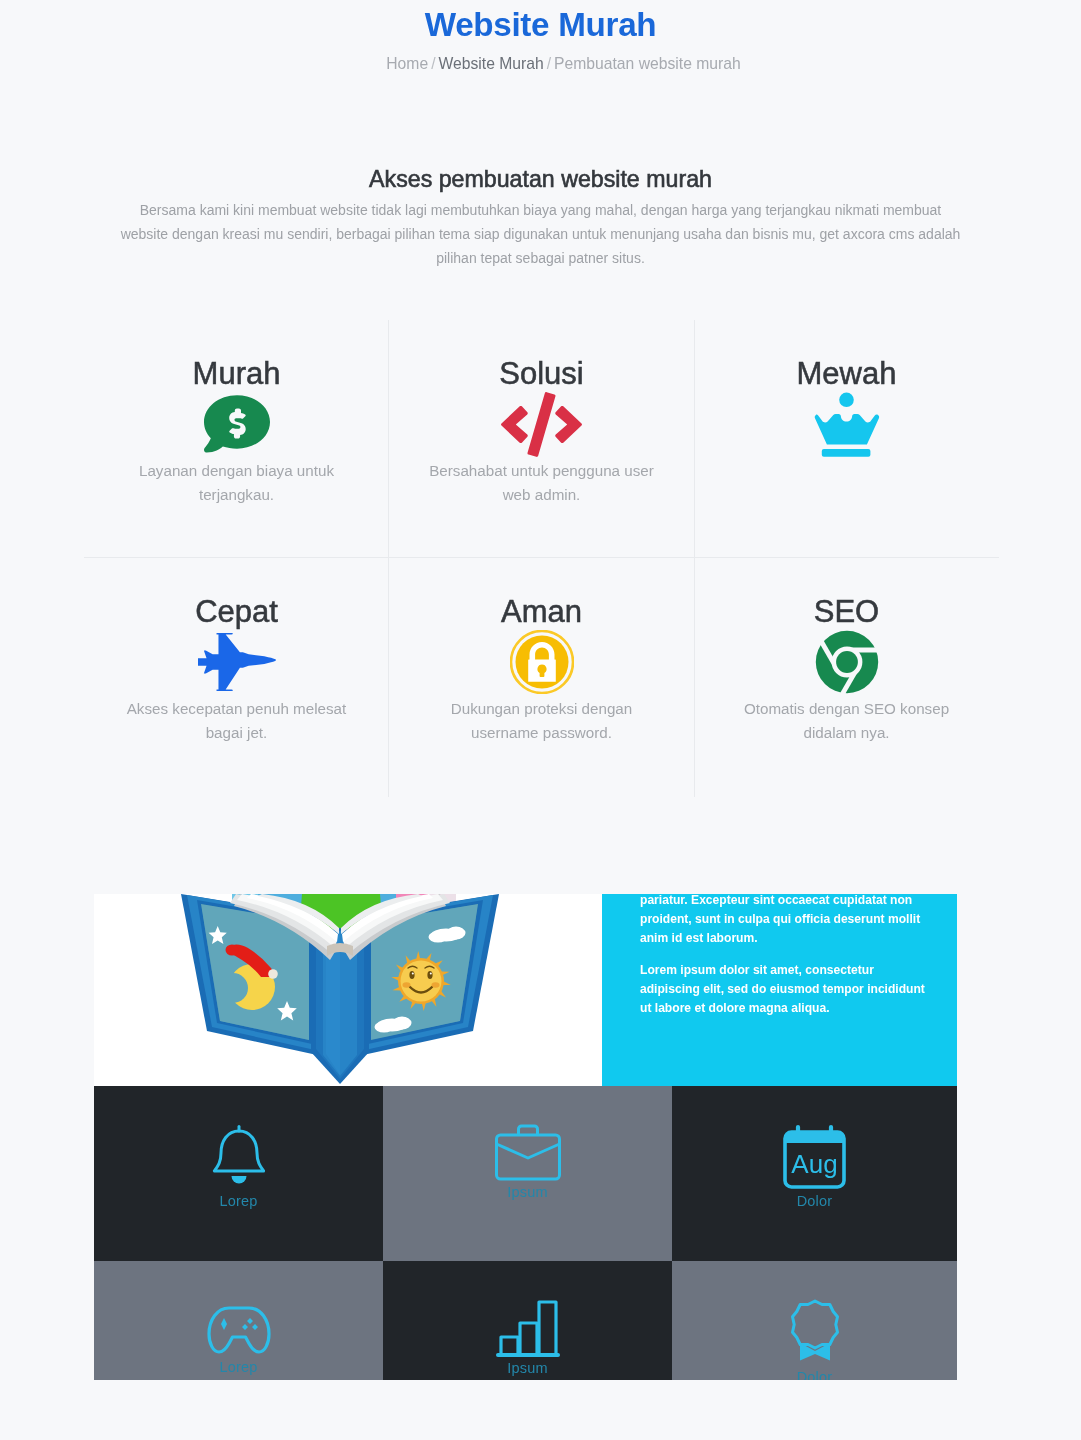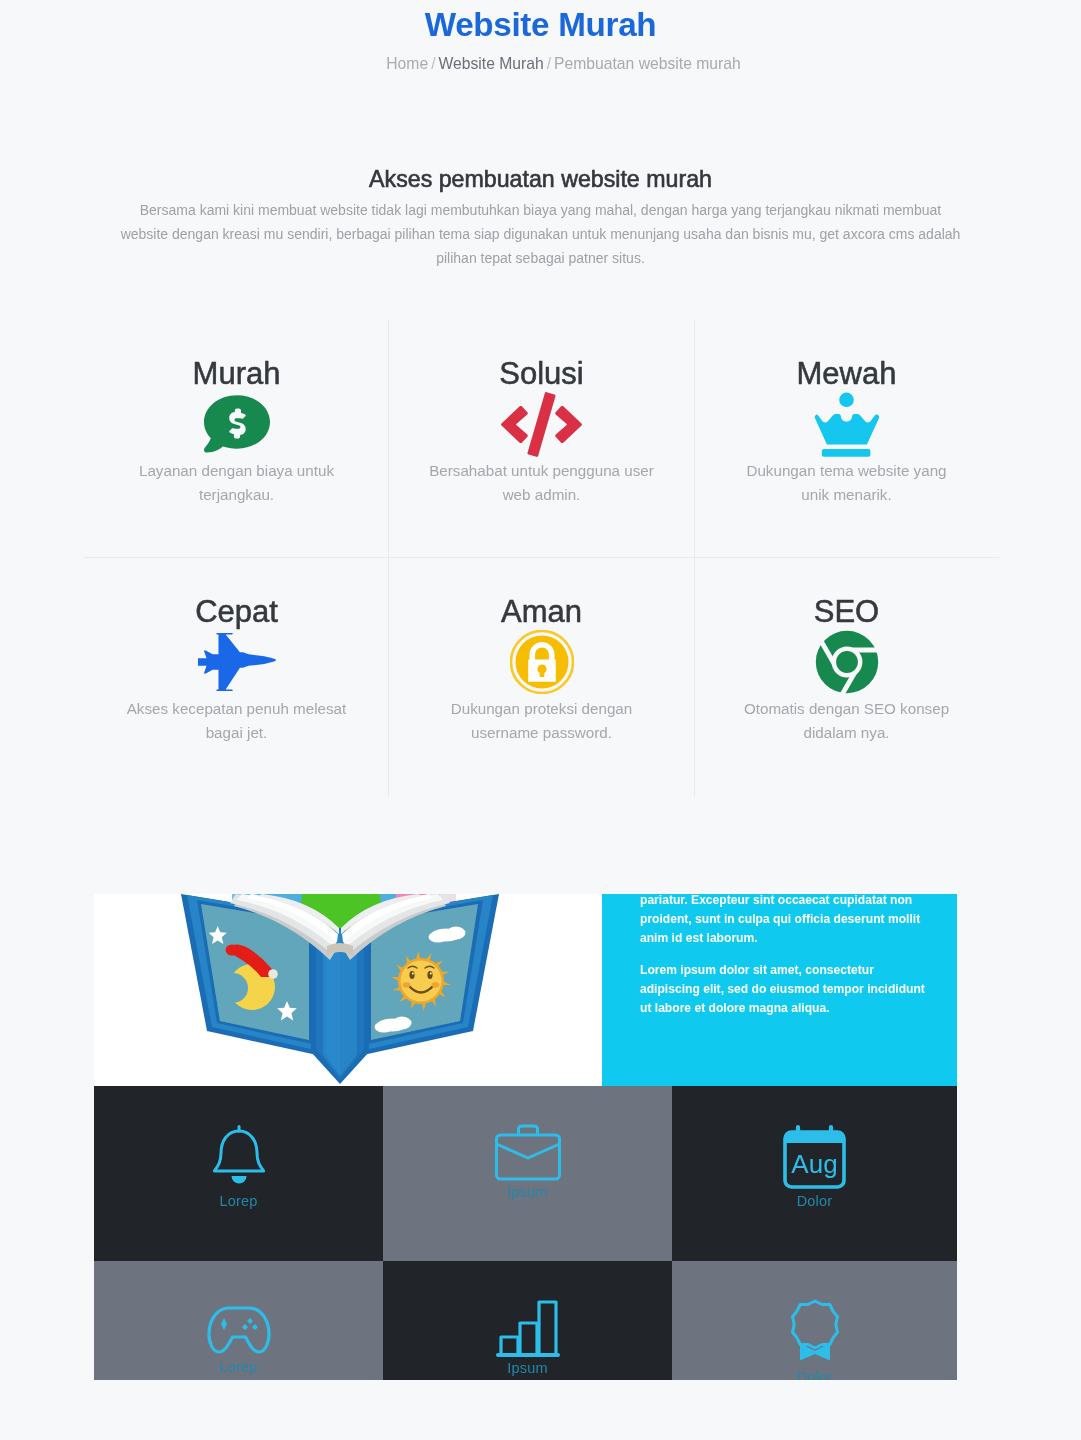--- a/index.html
+++ b/index.html
@@ -108,21 +108,20 @@
   </div>
   <div class="feature" style="left:610px;top:41px">
     <h3>Mewah</h3>
     <div class="icon">
         <svg width="66" height="66" viewBox="0 0 66 66">
           <circle cx="32.5" cy="8.8" r="7.3" fill="#15c6ee"></circle>
           <path fill="#15c6ee" d="M1.9 23.9 C0.7 24.7 0.4 26.2 1.1 27.4 L12.9 53.6 L52.9 53.6 L64.8 27.4 C65.5 26.2 65.2 24.7 64 23.9 C62.9 23.2 61.5 23.5 60.8 24.6 L56.7 30.1 C55.4 31.9 52.8 32 51.4 30.4 L45.7 24 C45.1 23.3 44.2 22.9 43.3 22.9 L40.4 22.9 C39.1 22.9 38.1 23.9 38.1 25.2 C38.1 28.1 35.6 30.5 32.5 30.5 C29.4 30.5 26.9 28.1 26.9 25.2 C26.9 23.9 25.9 22.9 24.6 22.9 L21.7 22.9 C20.8 22.9 19.9 23.3 19.3 24 L13.6 30.4 C12.2 32 9.6 31.9 8.3 30.1 L4.2 24.6 C3.5 23.5 2.1 23.2 1.9 23.9 Z"></path>
           <rect x="7.8" y="58" width="48.6" height="7.8" rx="2" fill="#15c6ee"></rect>
         </svg>
       </div>
-    <p>Dukungan tema website yang unik menarik.</p>
   </div>
   <div class="feature" style="left:0px;top:279px">
     <h3>Cepat</h3>
     <div class="icon">
         <svg width="78" height="58" viewBox="0 16 640 480" preserveAspectRatio="none">
           <path fill="#1a67e8" d="M544 208l-128-16-48-16h-24L227.158 28h39.509C278.333 28 288 25.375 288 22s-9.667-6-21.333-6H152v12h16v164h-48l-55.791-32H48l22.085 64H0v64h70.085L48 352h16.209L120 320h48v164h-16v12h114.667C278.333 496 288 493.375 288 490s-9.667-6-21.333-6h-39.509L344 304h24l48-16 128-16c96-21.333 96-26.875 96-32s0-10.667-96-32z"></path>
         </svg>
       </div>
     <p>Akses kecepatan penuh melesat bagai jet.</p>
   </div>

